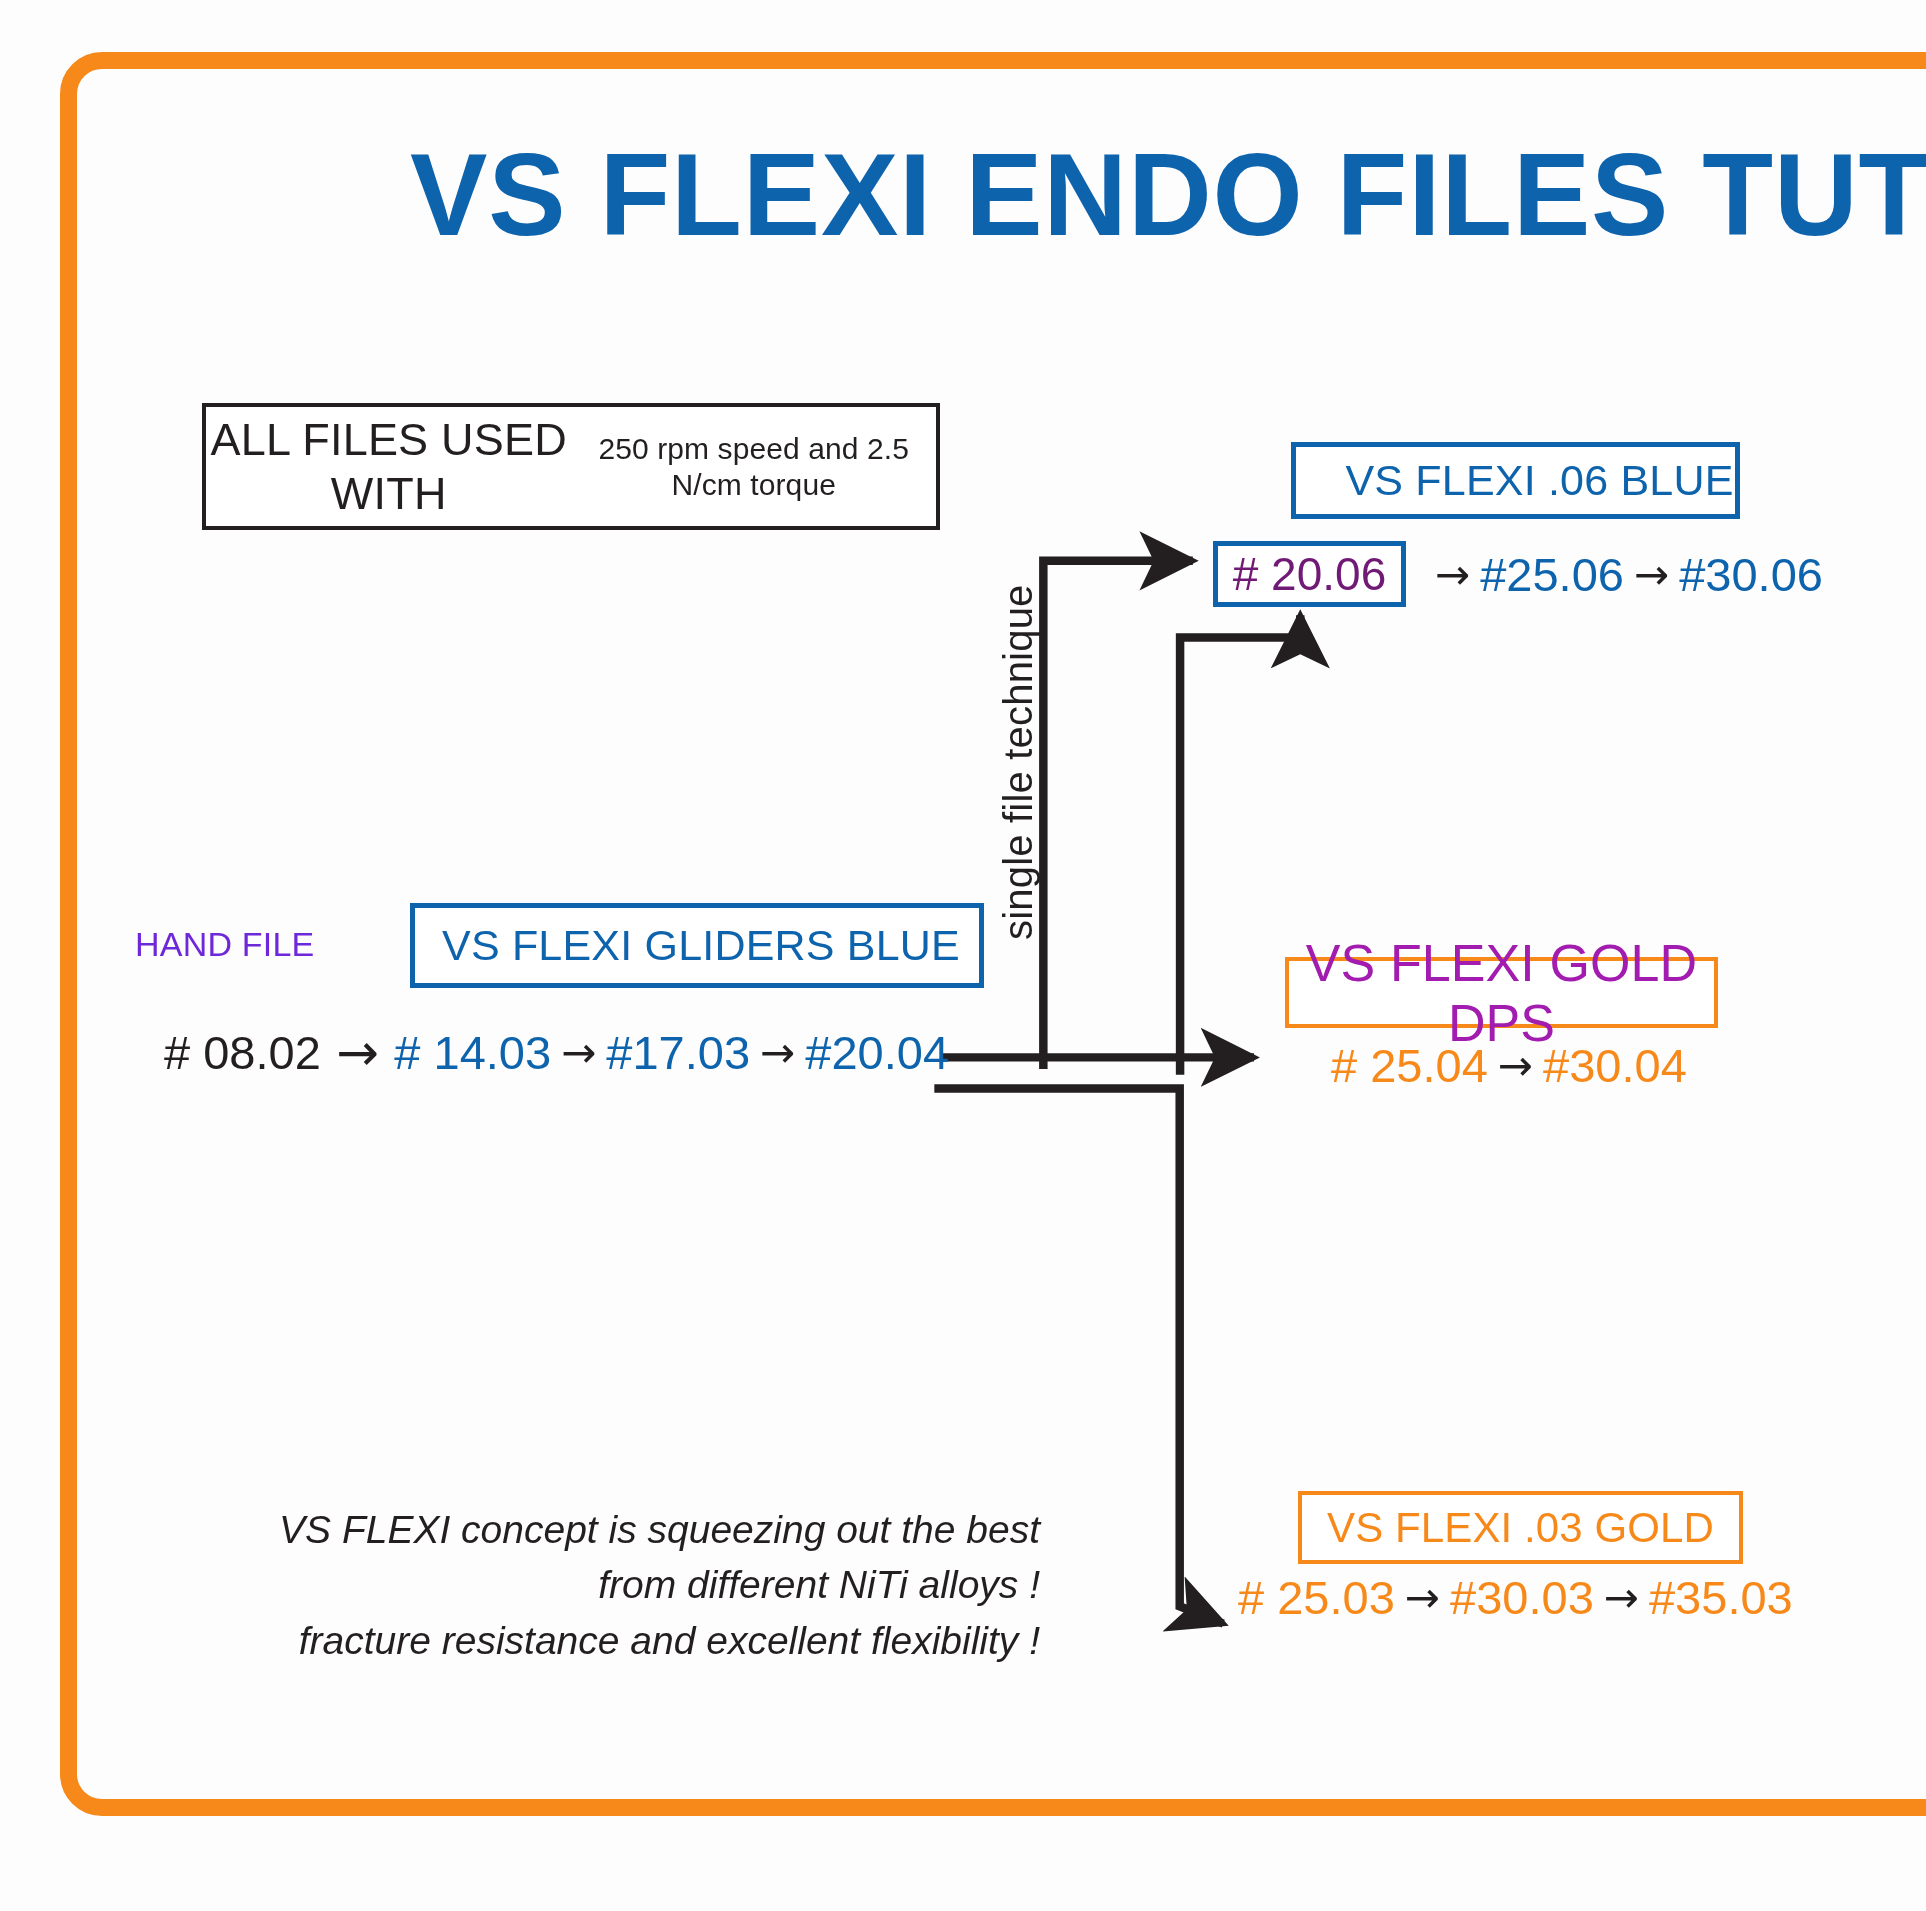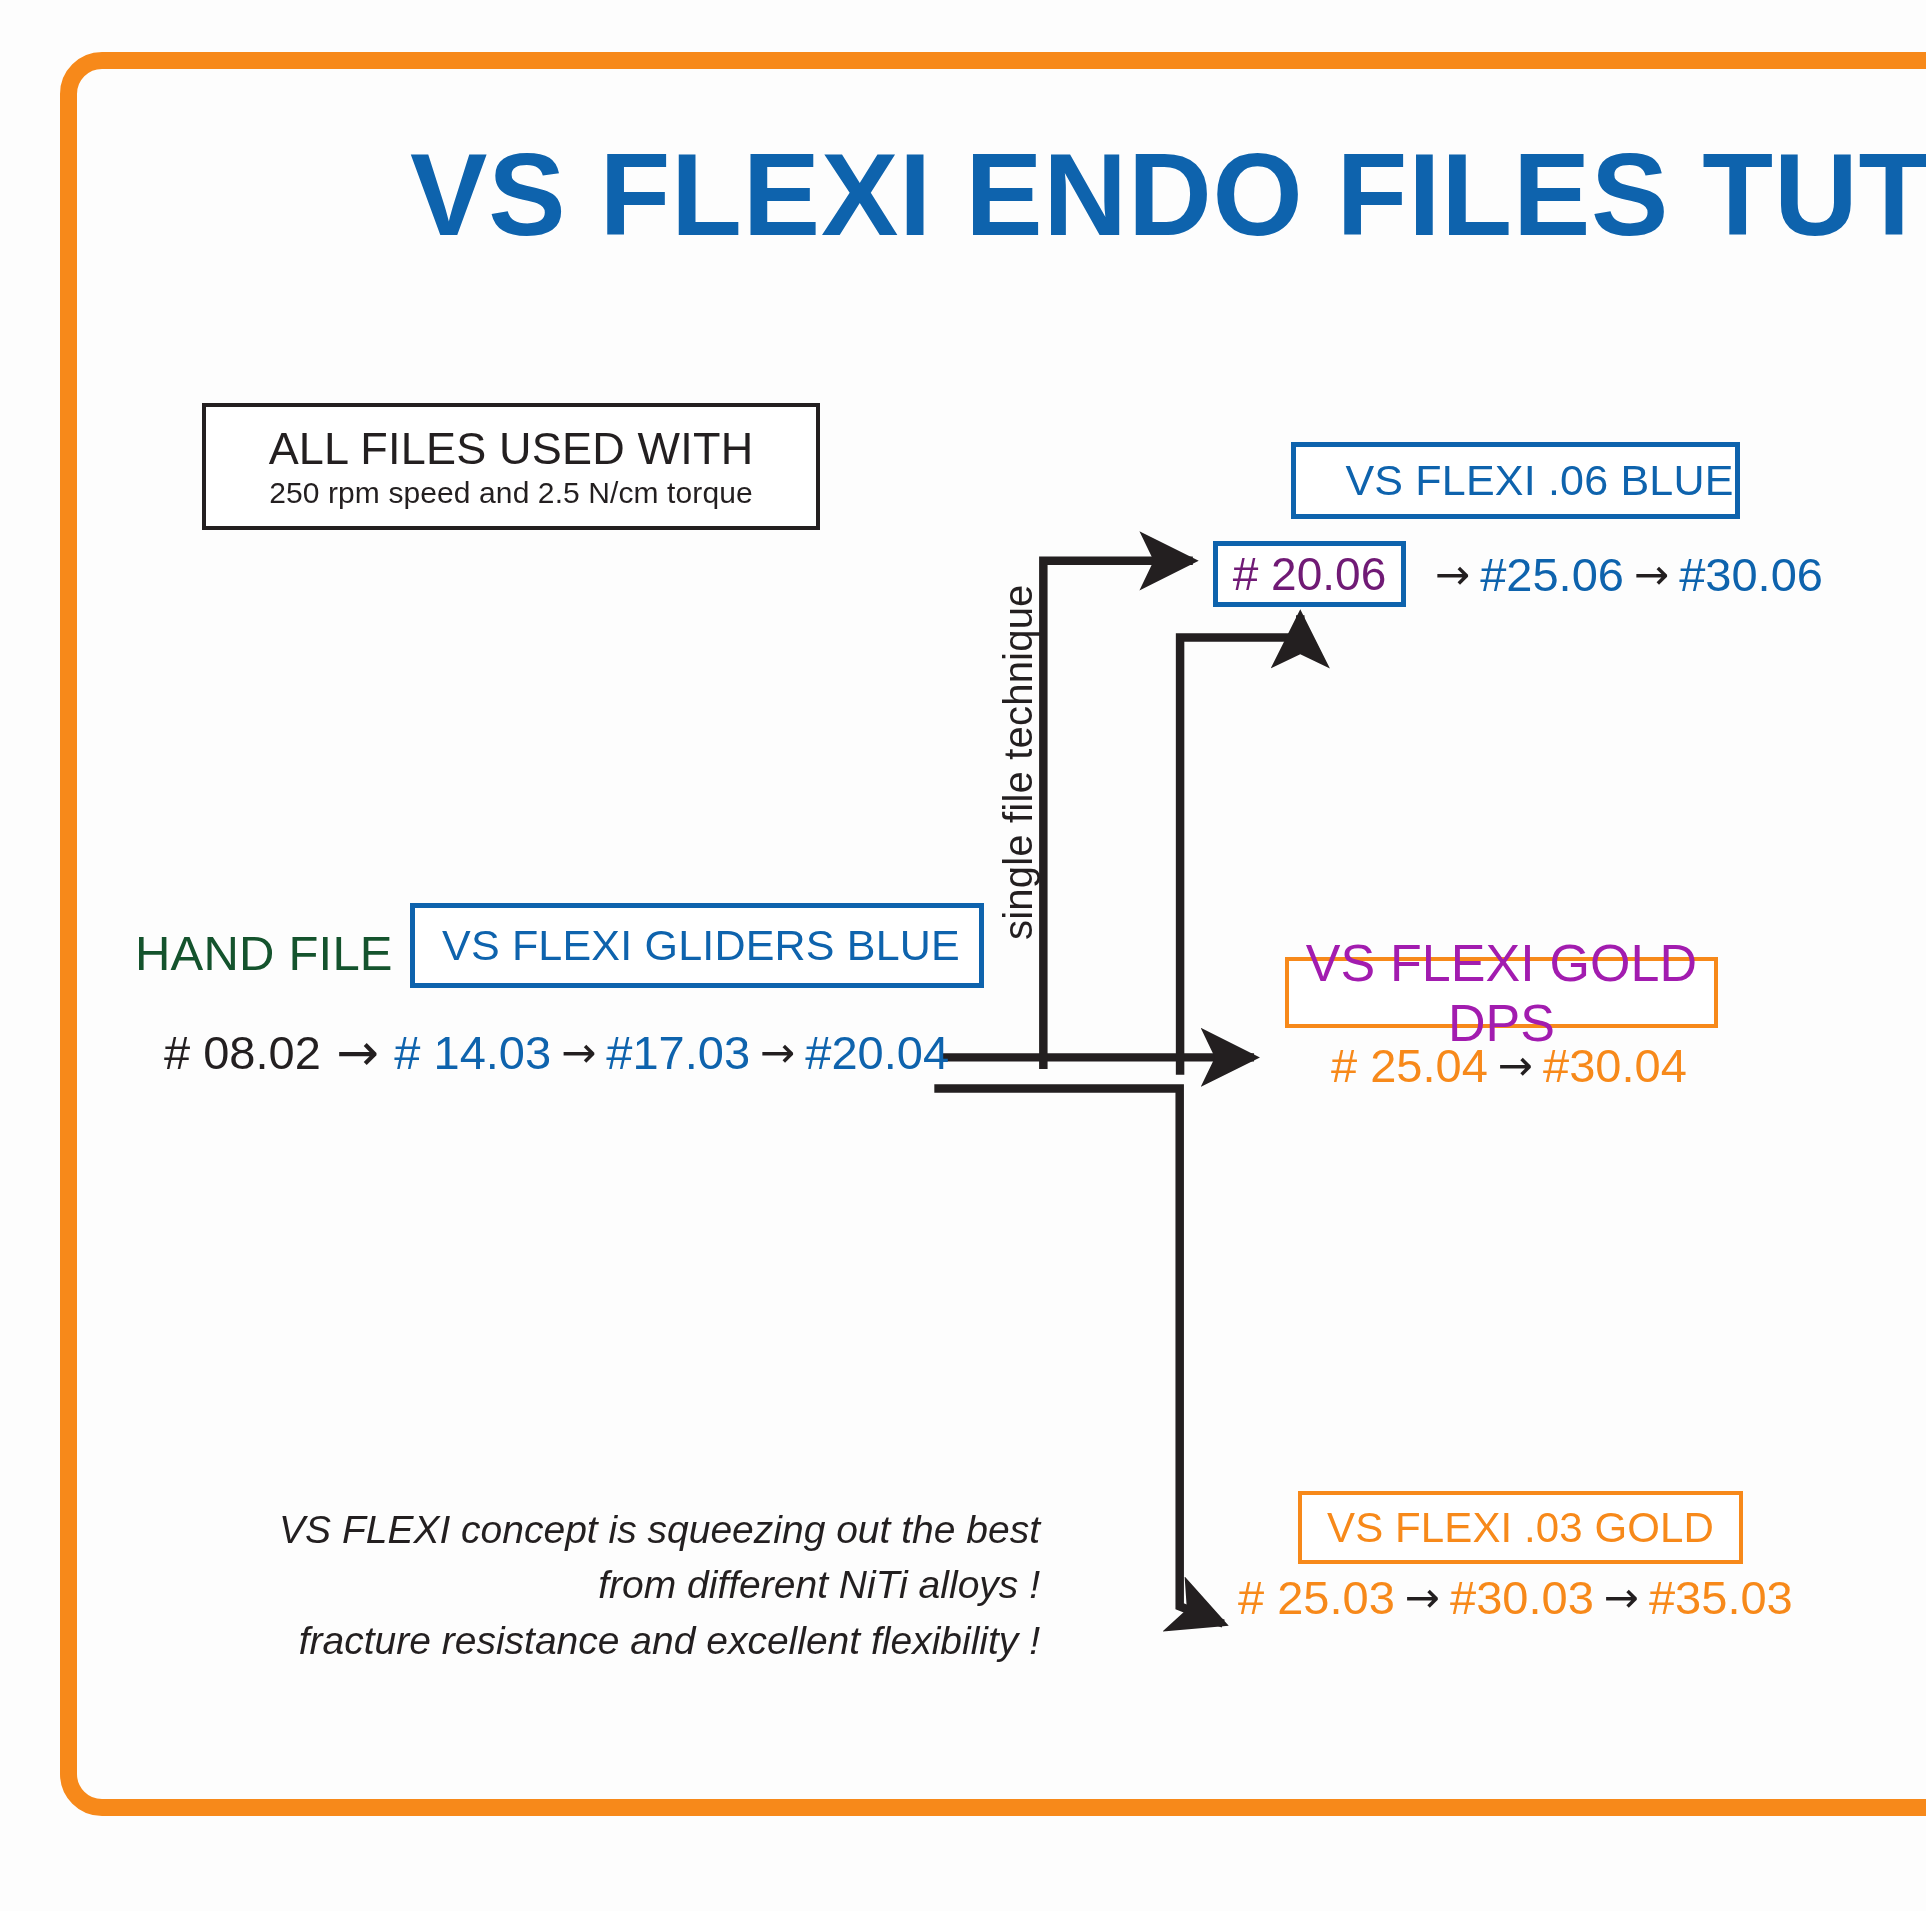--- a/index.html
+++ b/index.html
@@ -39,23 +39,23 @@
   }
   
   .box{
     position:absolute;
     box-sizing:border-box;
     display:flex;align-items:center;justify-content:center;
     background:#ffffff;
     text-align:center;
   }
   #speed-box{
-    left:202px;top:403px;width:618px;height:127px;
+    left:202px;top:403px;width:738px;height:127px;
     border:4.2px solid #231f20;
-    flex-direction:column;
+    flex-direction:row;
     color:#231f20;
     text-align:center;
   }
   #speed-box .l1{font-size:45px;line-height:1.18;letter-spacing:0.2px;}
   #speed-box .l2{font-size:30px;line-height:1.18;letter-spacing:0.1px;}
 
   #blue06-box{
     left:1291px;top:442px;width:449px;height:77px;
     border:5.4px solid #0e63ad;
     color:#0e63ad;font-size:43px;letter-spacing:0.2px;padding-left:48px;
@@ -78,21 +78,21 @@
   #num2006-box{
     left:1213px;top:541px;width:193px;height:66px;
     border:5px solid #0e63ad;
     color:#701a75;font-size:46px;
   }
 
   
   .lbl{position:absolute;white-space:nowrap;}
   #hand-file{
     left:135px;top:925px;
-    font-size:49px;color:#14532d;letter-spacing:0.2px;
+    font-size:34px;color:#6d28d9;letter-spacing:0.2px;
   }
   .seq{position:absolute;display:flex;align-items:center;white-space:nowrap;}
   .seq .n{font-size:47px;}
   .seq .n.blue{color:#0e63ad;}
   .seq .n.orange{color:#F7891A;}
   .seq .n.black{color:#231f20;}
   .seq .ar{
     color:#231f20;font-size:42px;margin:0 10px;
     font-family:"DejaVu Sans", sans-serif;
     line-height:1;

